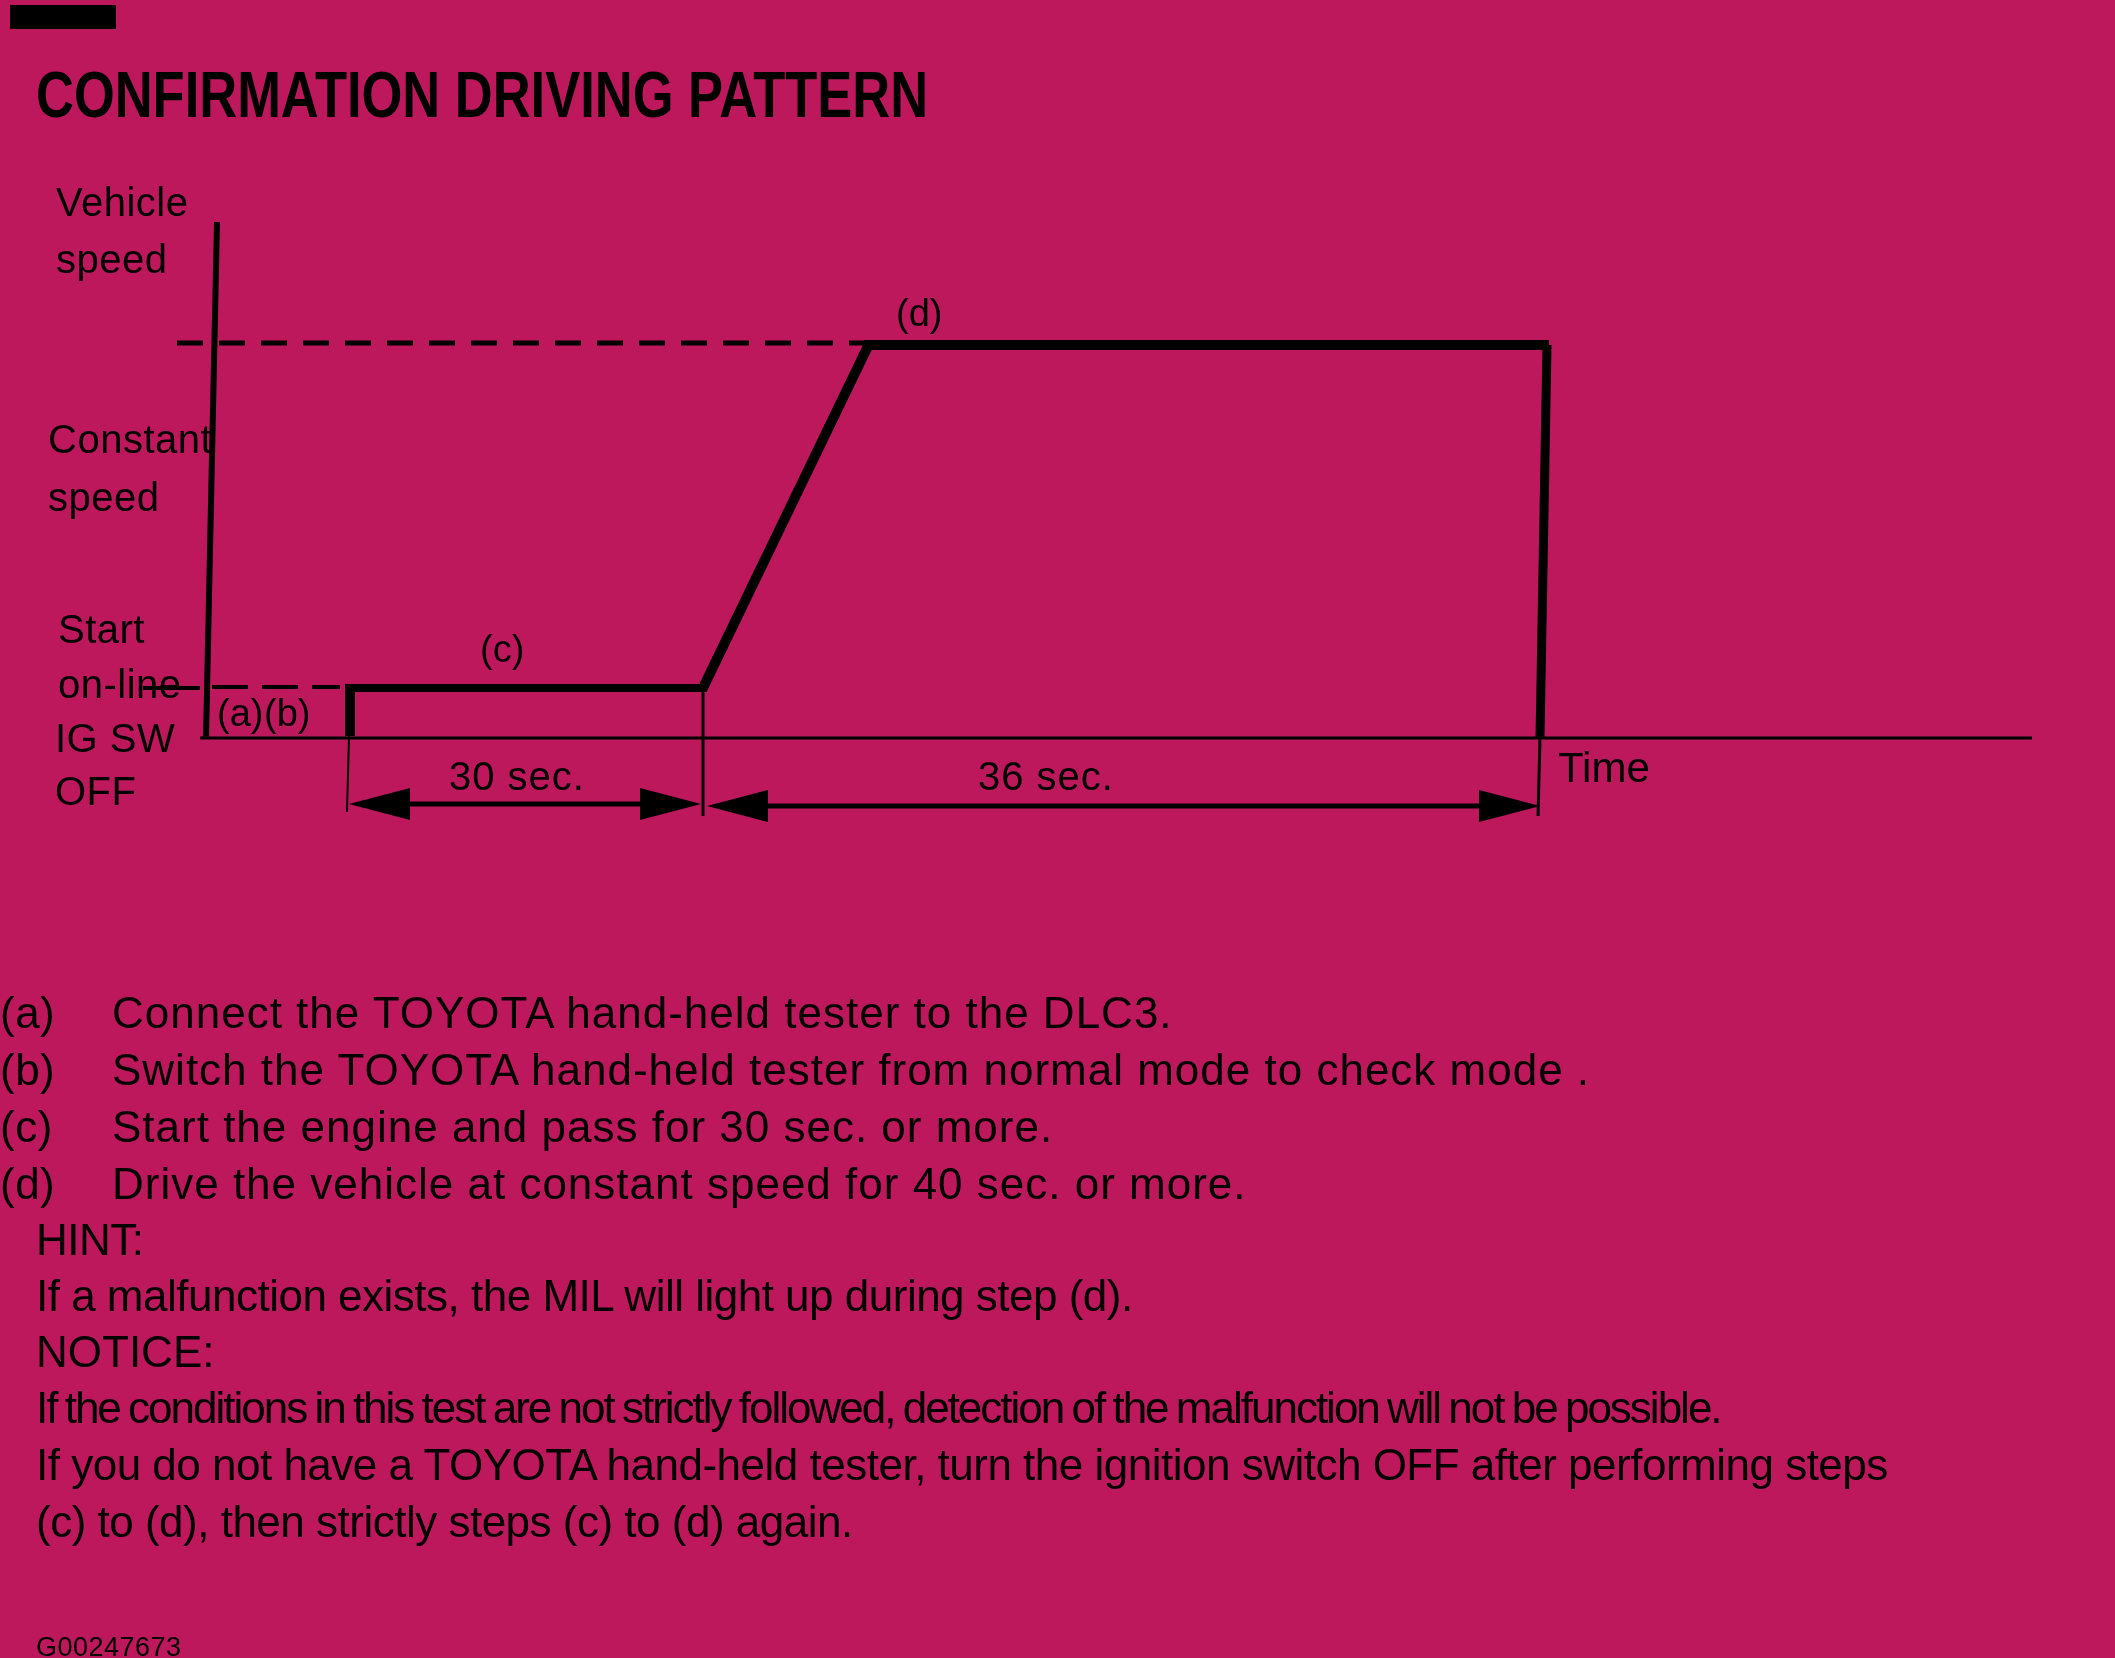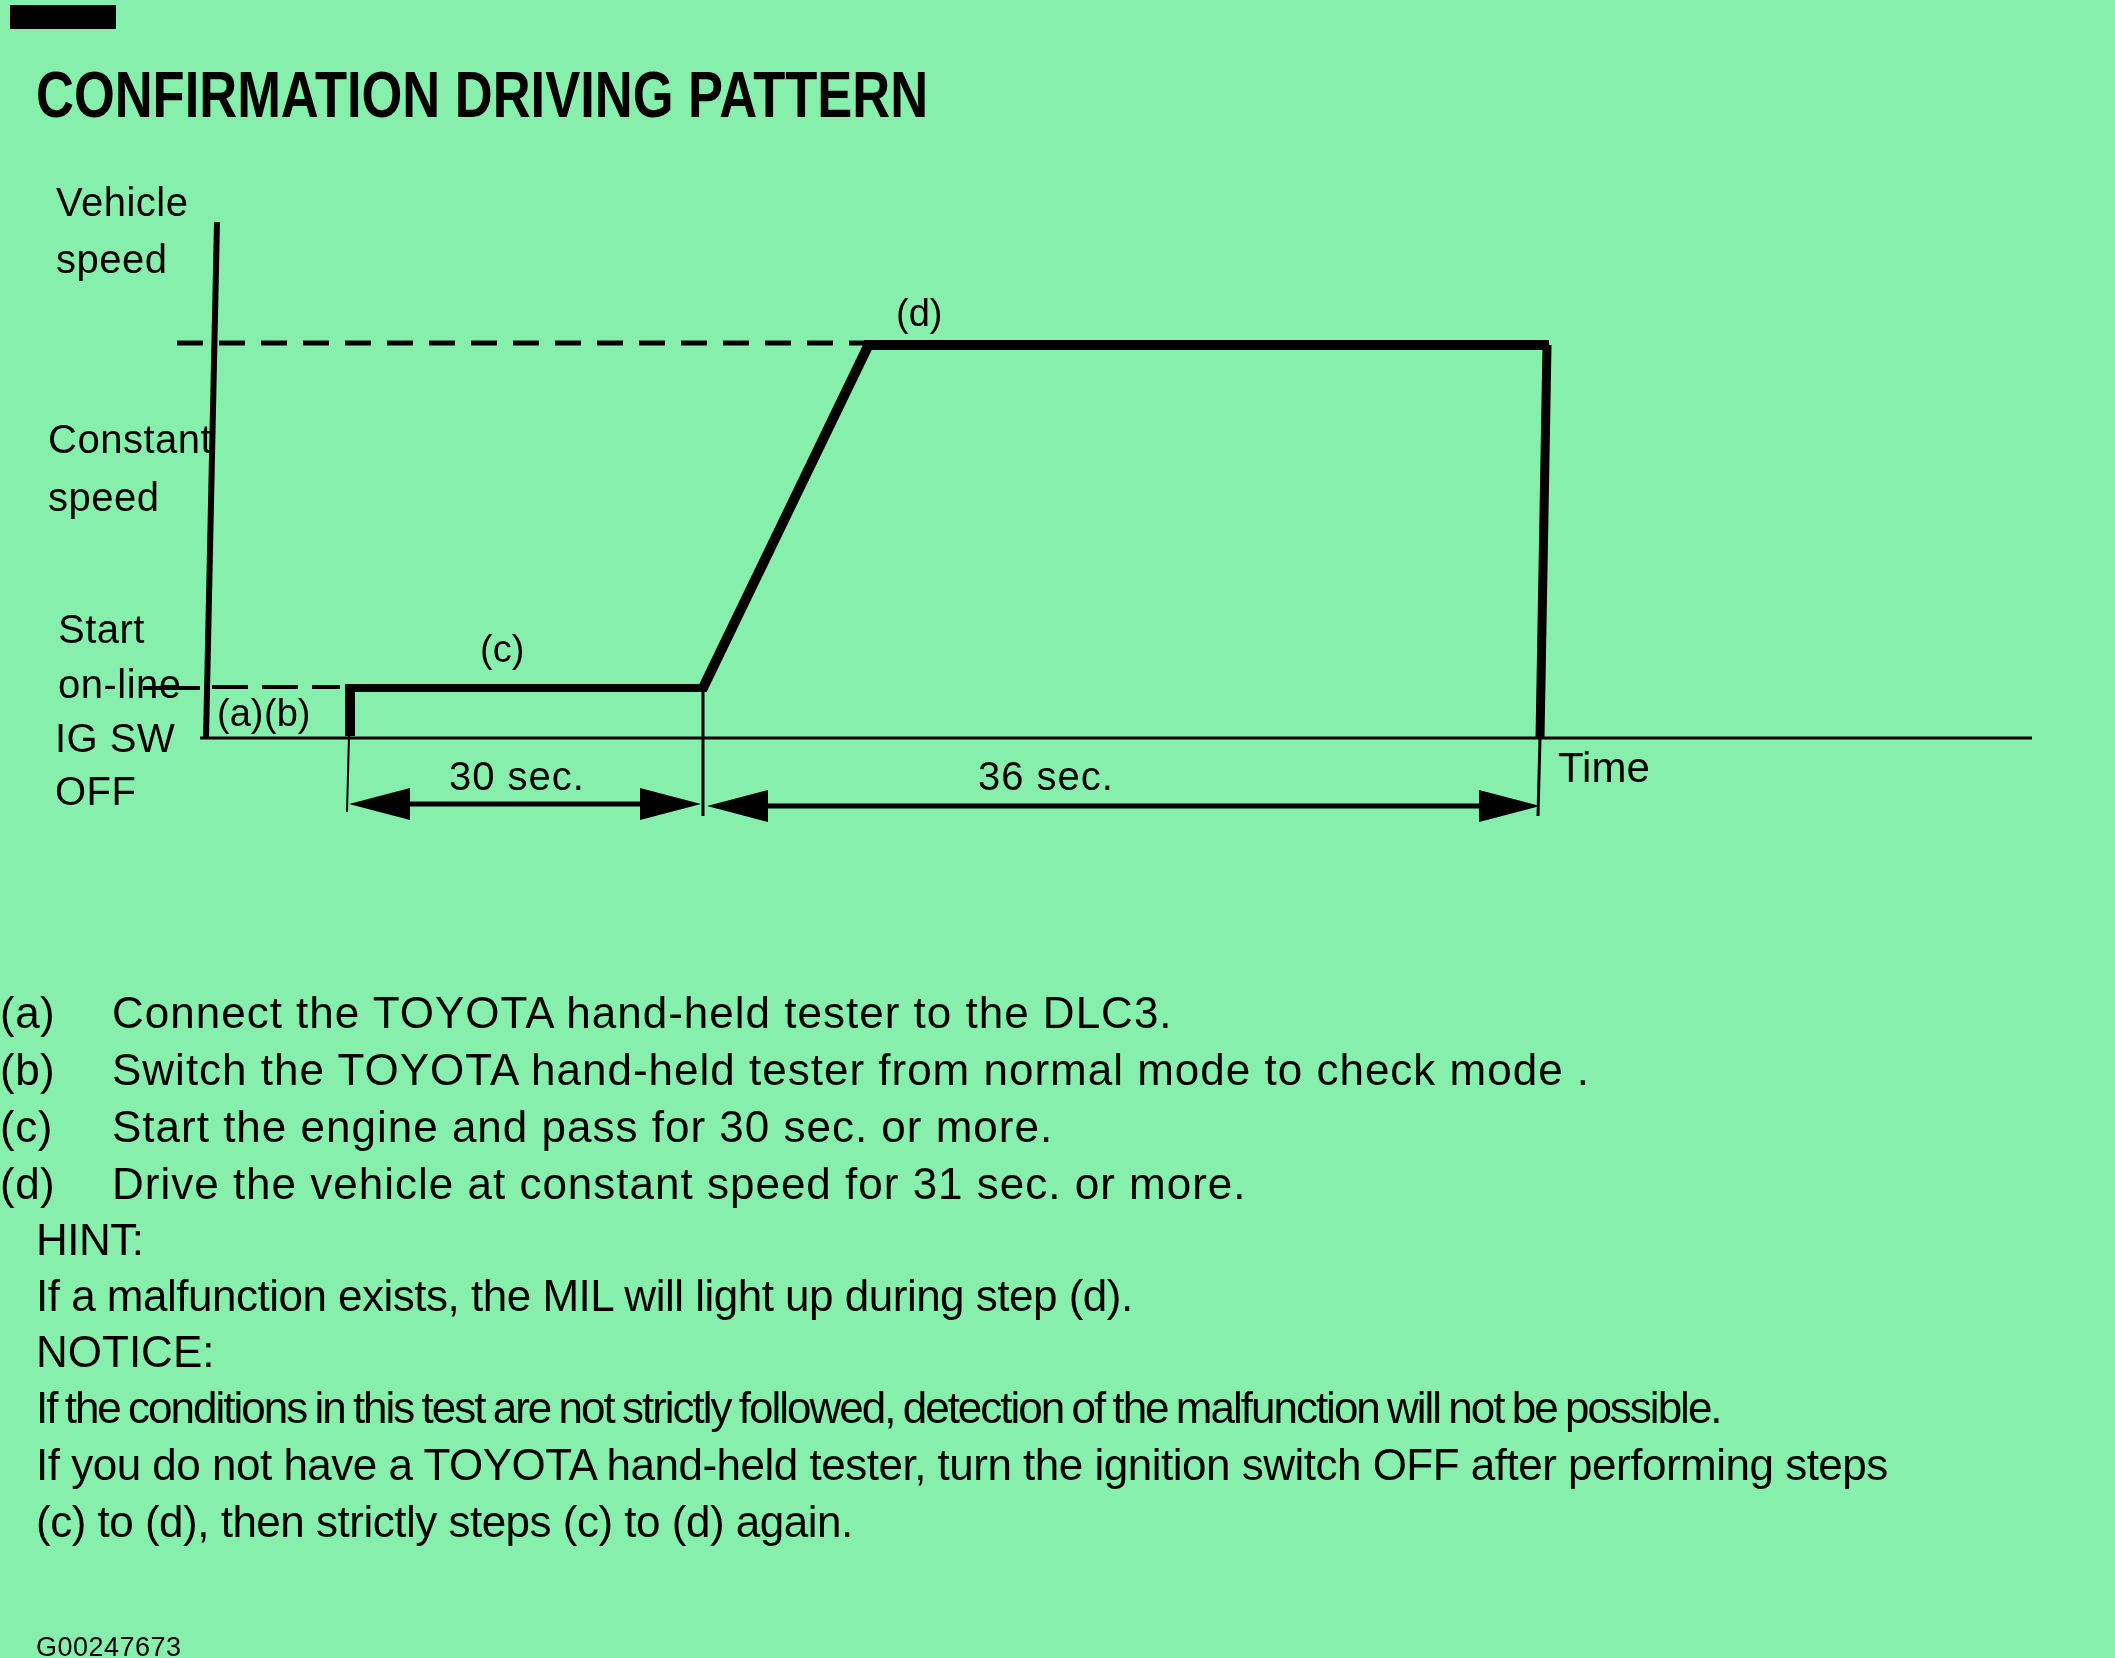--- a/index.html
+++ b/index.html
@@ -1,19 +1,19 @@
 <!DOCTYPE html>
 <html><head>
 <meta charset="utf-8">
 <style>
   html,body{margin:0;padding:0;background:#fff;}
   .page{
     position:relative;
     width:2115px;height:1658px;
-    background:#86efac;
+    background:#be185d;
     font-family:"Liberation Sans","DejaVu Sans",sans-serif;
     color:#000;
     overflow:hidden;
   }
   .scan-bar{
     position:absolute;left:10px;top:5px;width:106px;height:24px;
     background:#000;
   }
   .title{
     position:absolute;left:36px;top:58px;margin:0;
@@ -96,21 +96,21 @@
   <div class="txt step" style="top:988px;">
     <span class="lbl">(a)</span><span>Connect the TOYOTA hand-held tester to the DLC3.</span>
   </div>
   <div class="txt step" style="top:1045px;">
     <span class="lbl">(b)</span><span>Switch the TOYOTA hand-held tester from normal mode to check mode .</span>
   </div>
   <div class="txt step" style="top:1102px;">
     <span class="lbl">(c)</span><span>Start the engine and pass for 30 sec. or more.</span>
   </div>
   <div class="txt step" style="top:1159px;">
-    <span class="lbl">(d)</span><span>Drive the vehicle at constant speed for 31 sec. or more.</span>
+    <span class="lbl">(d)</span><span>Drive the vehicle at constant speed for 40 sec. or more.</span>
   </div>
 
   <div class="txt semi-tight" style="top:1215px;left:36px;">HINT:</div>
   <div class="txt semi-tight" style="top:1271px;left:36px;">If a malfunction exists, the MIL will light up during step (d).</div>
 
   <div class="txt b" style="top:1327px;left:36px;letter-spacing:0;">NOTICE:</div>
   <div class="txt b semi-tight" style="top:1440px;left:36px;">If you do not have a TOYOTA hand-held tester, turn the ignition switch OFF after performing steps</div>
   <div class="txt b tight" style="top:1383px;left:36px;">If the conditions in this test are not strictly followed, detection of the malfunction will not be possible.</div>
   <div class="txt b semi-tight" style="top:1497px;left:36px;">(c) to (d), then strictly steps (c) to (d) again.</div>
 

